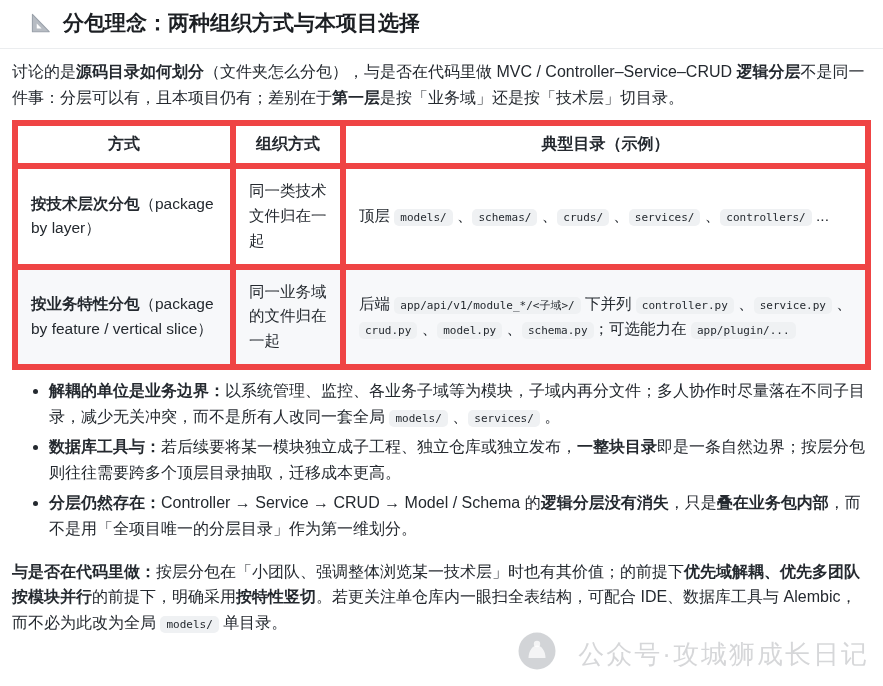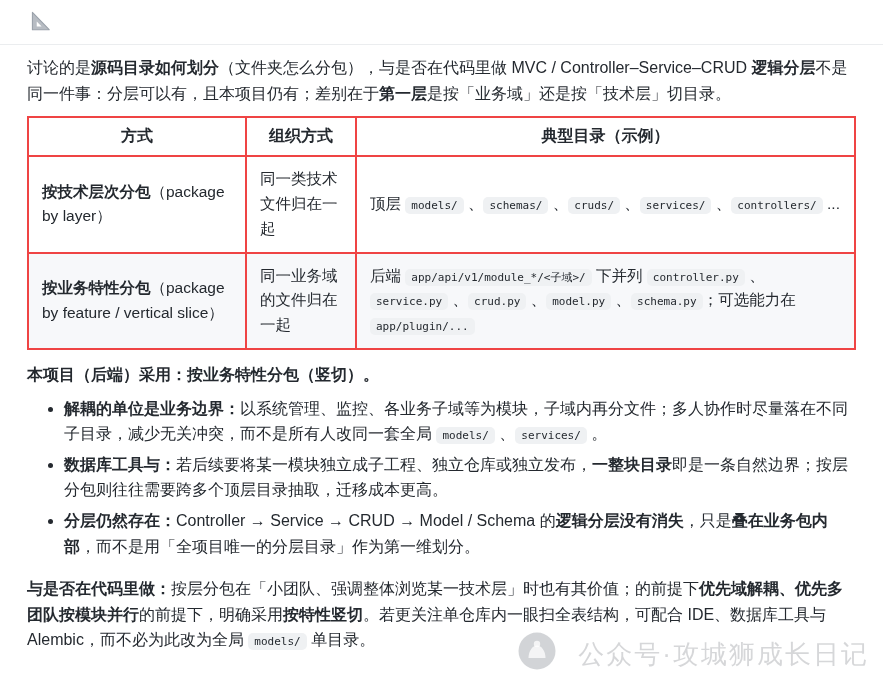--- a/index.html
+++ b/index.html
@@ -17,21 +17,21 @@
     border-bottom: 1px solid #ebedef;
     display: flex; align-items: center; gap: 10px;
   }
   .doc-title {
     font-size: 21px; font-weight: bold; color: #1c1f23;
     line-height: 30px; margin: 0;
   }
   .title-icon { flex: 0 0 auto; display: inline-flex; }
   .content {
     position: relative; z-index: 1;
-    padding: 0 27px;
+    padding: 0 12px;
   }
   p.body-text {
     font-size: 16px; line-height: 1.6; margin: 10px 0 0 0;
   }
   .bold { font-weight: bold; }
   .chip {
     font-family: "DejaVu Sans Mono", "Liberation Mono", monospace;
     font-size: 11px;
     background: #eff1f3;
     border-radius: 5px;
@@ -39,21 +39,21 @@
     white-space: nowrap;
     color: #24292f;
   }
   table.compare {
     width: 100%;
     border-collapse: collapse;
     margin-top: 10px;
     font-size: 15.5px;
   }
   table.compare th, table.compare td {
-    border: 2px solid #ef4444;
+    border: 6px solid #ef4444;
   }
   table.compare th {
     font-weight: bold; text-align: center;
     padding: 8px 8px; background: #ffffff;
     font-size: 16px;
   }
   table.compare td {
     padding: 10px 13px;
     vertical-align: middle;
     line-height: 1.6;
@@ -90,20 +90,21 @@
 </head>
 <body>
 
 <div class="doc-header">
   <span class="title-icon">
     <svg width="26" height="26" viewBox="0 0 24 24" aria-hidden="true">
       <path d="M5 4 L5 20 L20.5 20 Z" fill="#b7bcc3" stroke="#9aa1aa" stroke-width="1" stroke-linejoin="round"></path>
       <path d="M9 12.5 L9 17 L13.5 17 Z" fill="#ffffff"></path>
     </svg>
   </span>
+  <h1 class="doc-title">分包理念：两种组织方式与本项目选择</h1>
 </div>
 
 <div class="content">
 
   <p class="body-text"><span>讨论的是</span><span class="bold">源码目录如何划分</span><span>（文件夹怎么分包），与是否在代码里做 MVC / Controller–Service–CRUD </span><span class="bold">逻辑分层</span><span>不是同一件事：分层可以有，且本项目仍有；差别在于</span><span class="bold">第一层</span><span>是按「业务域」还是按「技术层」切目录。</span></p>
 
   <table class="compare">
     <colgroup>
       <col class="col-method">
       <col class="col-org">
@@ -123,21 +124,20 @@
         <td><span>顶层 </span><span class="chip">models/</span><span> 、</span><span class="chip">schemas/</span><span> 、</span><span class="chip">cruds/</span><span> 、</span><span class="chip">services/</span><span> 、</span><span class="chip">controllers/</span><span> ...</span></td>
       </tr>
       <tr class="striped">
         <td><span class="bold">按业务特性分包</span><span>（package by feature / vertical slice）</span></td>
         <td><span>同一业务域的文件归在一起</span></td>
         <td><span>后端 </span><span class="chip">app/api/v1/module_*/&lt;子域&gt;/</span><span> 下并列 </span><span class="chip">controller.py</span><span> 、</span><span class="chip">service.py</span><span> 、</span><span class="chip">crud.py</span><span> 、</span><span class="chip">model.py</span><span> 、</span><span class="chip">schema.py</span><span>；可选能力在 </span><span class="chip">app/plugin/...</span></td>
       </tr>
     </tbody>
   </table>
 
-  <p class="body-text adoption"><span class="bold">本项目（后端）采用：按业务特性分包（竖切）。</span></p>
 
 
   <ul class="reasons">
     <li><span class="bold">解耦的单位是业务边界：</span><span>以系统管理、监控、各业务子域等为模块，子域内再分文件；多人协作时尽量落在不同子目录，减少无关冲突，而不是所有人改同一套全局 </span><span class="chip">models/</span><span> 、</span><span class="chip">services/</span><span> 。</span></li>
     <li><span class="bold">数据库工具与：</span><span>若后续要将某一模块独立成子工程、独立仓库或独立发布，</span><span class="bold">一整块目录</span><span>即是一条自然边界；按层分包则往往需要跨多个顶层目录抽取，迁移成本更高。</span></li>
     <li><span class="bold">分层仍然存在：</span><span>Controller → Service → CRUD → Model / Schema 的</span><span class="bold">逻辑分层没有消失</span><span>，只是</span><span class="bold">叠在业务包内部</span><span>，而不是用「全项目唯一的分层目录」作为第一维划分。</span></li>
   </ul>
 
   <p class="body-text tradeoff"><span class="bold">与是否在代码里做：</span><span>按层分包在「小团队、强调整体浏览某一技术层」时也有其价值；的前提下</span><span class="bold">优先域解耦、优先多团队按模块并行</span><span>的前提下，明确采用</span><span class="bold">按特性竖切</span><span>。若更关注单仓库内一眼扫全表结构，可配合 IDE、数据库工具与 Alembic，而不必为此改为全局 </span><span class="chip">models/</span><span> 单目录。</span></p>
 

